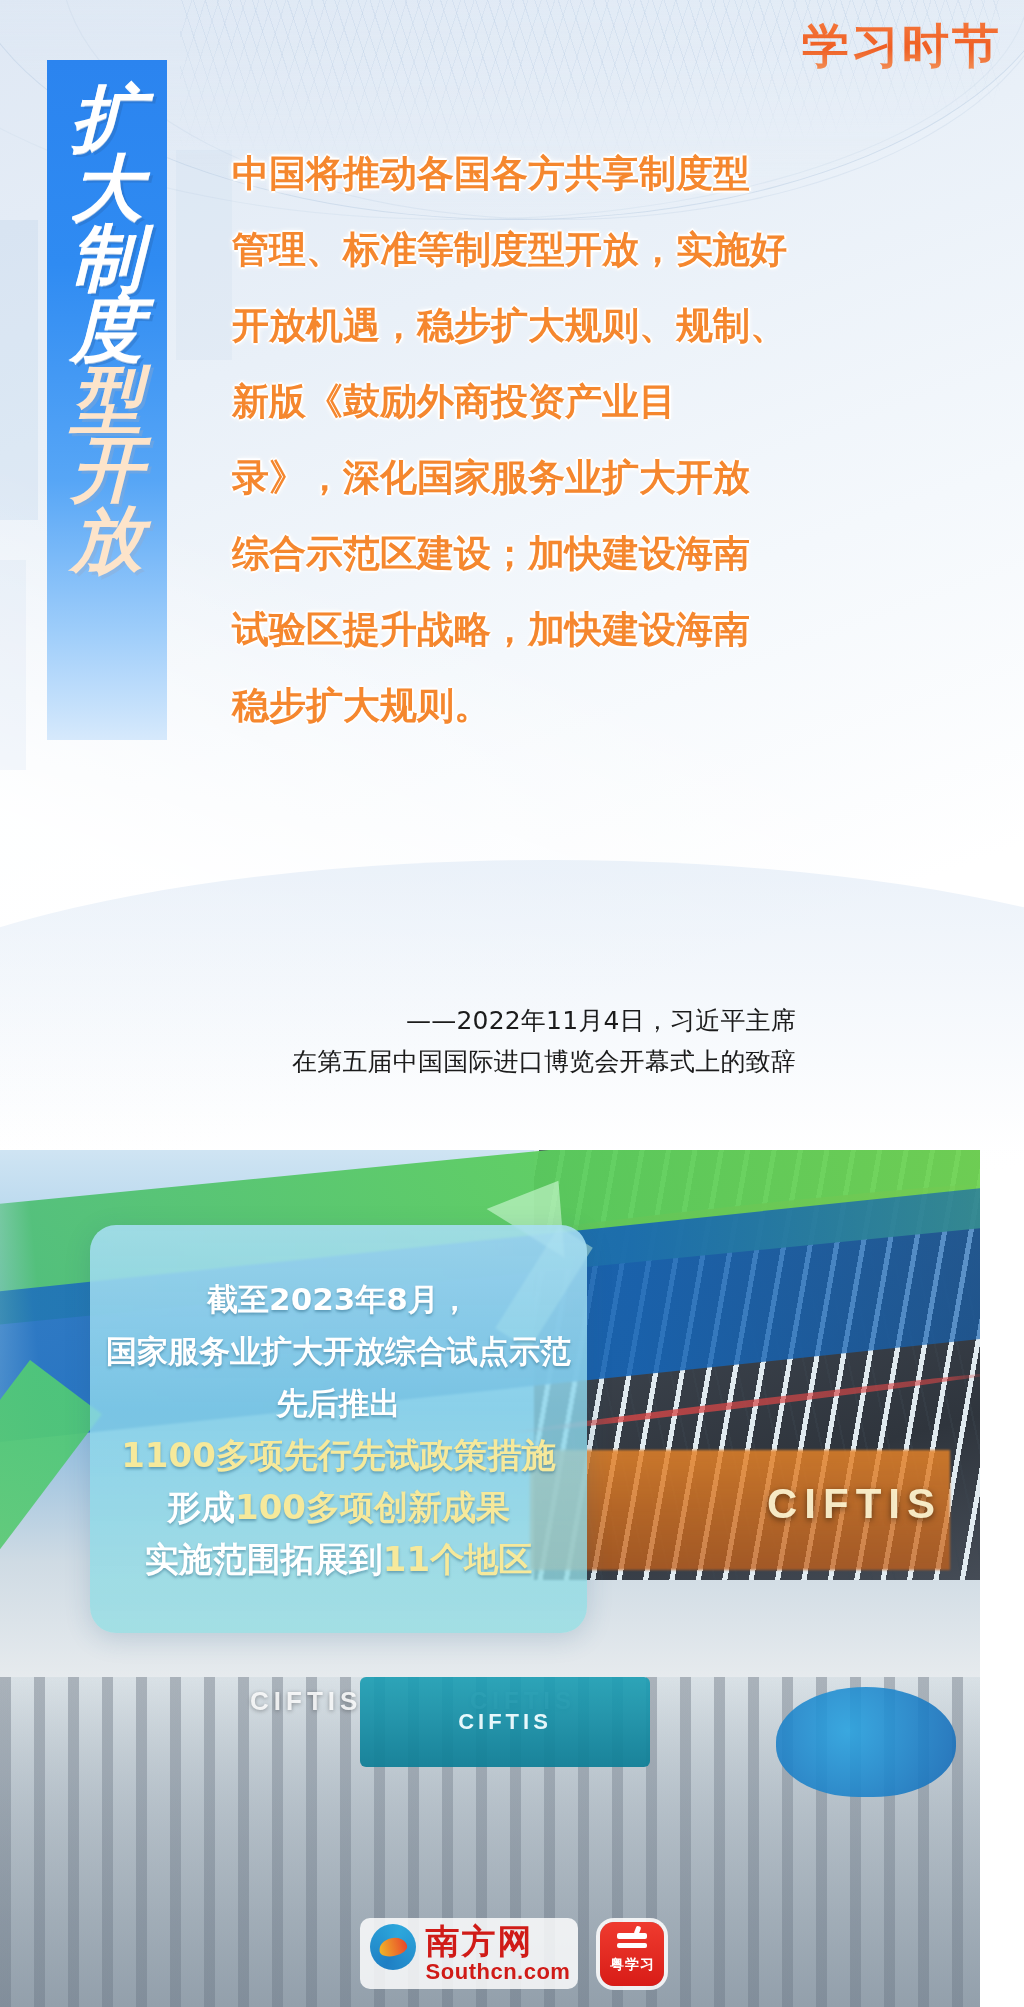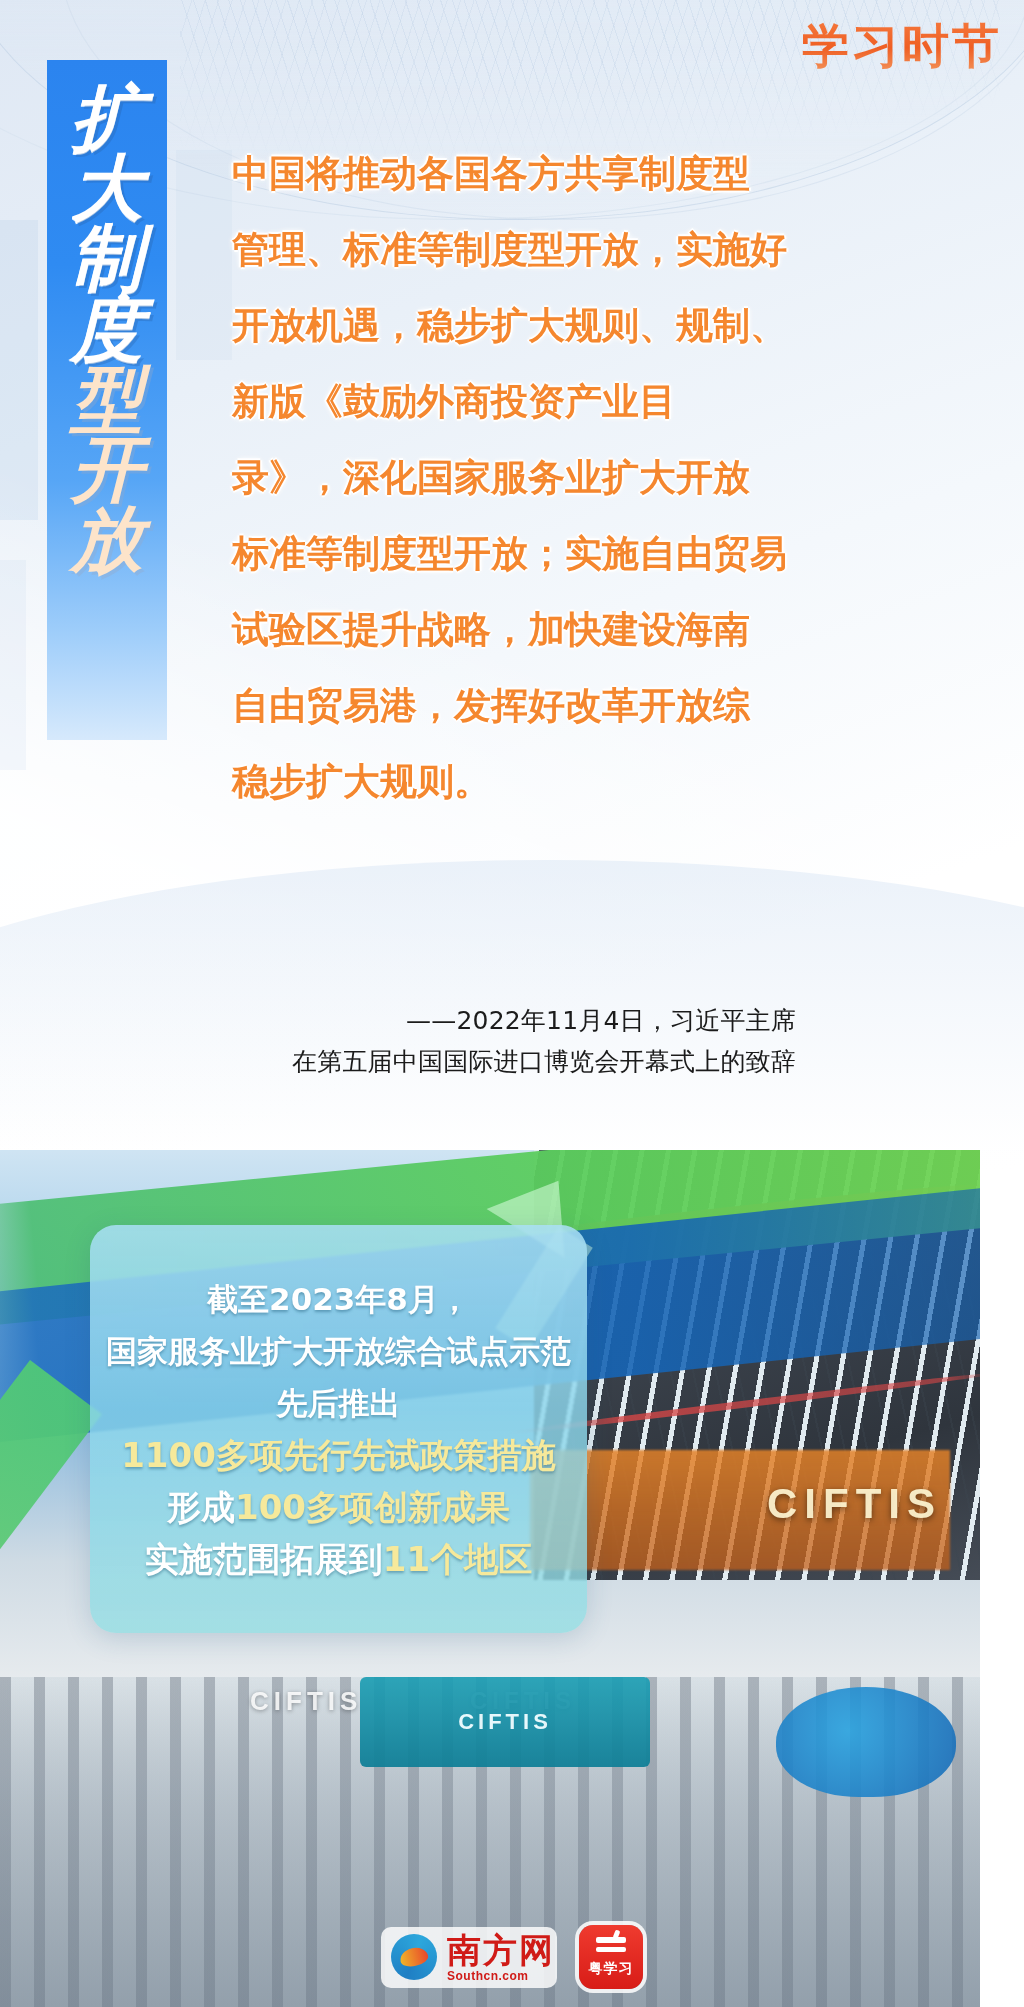--- a/index.html
+++ b/index.html
@@ -222,38 +222,38 @@
   }
   .cl.big{ font-size:34px; }
   .hl{ color:#f6e99b; }
 
   
   .footer{
     position:absolute; left:0; bottom:18px; width:1024px;
     display:flex; align-items:center; justify-content:center; gap:22px;
   }
   .logo-south{
-    display:flex; align-items:center; gap:10px;
-    background:rgba(255,255,255,.82); padding:6px 2px 6px 10px; border-radius:10px;
+    display:flex; align-items:flex-start; gap:10px;
+    background:rgba(255,255,255,.82); padding:6px 8px 6px 10px; border-radius:10px;
   }
   .globe{
     width:46px;height:46px;border-radius:50%;
     background:conic-gradient(from 200deg,#1f7fc4,#2ca7dc,#1f7fc4);
     position:relative; flex:0 0 auto;
   }
   .globe:after{
     content:""; position:absolute; left:9px; top:14px; width:28px; height:18px;
     border-radius:50% 50% 50% 50%/60% 60% 40% 40%;
     background:linear-gradient(90deg,#f0b429,#e8472b);
     transform:rotate(-12deg);
   }
   .south-cn{ line-height:1; }
   .south-cn .cn{ font-size:34px; font-weight:700; color:#d01b17; letter-spacing:2px;
                  font-family:"DejaVu Serif","Liberation Serif",serif; }
-  .south-cn .en{ font-size:12px; font-weight:700; color:#d01b17; letter-spacing:.5px; margin-top:3px; }
+  .south-cn .en{ font-size:22px; font-weight:700; color:#d01b17; letter-spacing:.5px; margin-top:3px; }
   .logo-yue{
     width:64px;height:64px;border-radius:14px;
     background:linear-gradient(180deg,#ef3b2f,#d81c17);
     display:flex; flex-direction:column; align-items:center; justify-content:center; gap:3px;
     box-shadow:0 0 0 4px rgba(255,255,255,.85);
   }
   .yue-mark{ width:30px;height:20px;position:relative; }
   .yue-mark i{ position:absolute; left:0; background:#fff; border-radius:2px; display:block; }
   .yue-mark i:nth-child(1){ top:0; width:30px; height:6px; }
   .yue-mark i:nth-child(2){ top:10px; width:30px; height:5px; }
@@ -288,23 +288,22 @@
     <span class="vch cream">开</span>
     <span class="vch cream">放</span>
   </div>
 
   <div class="quote">
     <div class="qline">中国将推动各国各方共享制度型</div>
     <div class="qline">管理、标准等制度型开放，实施好</div>
     <div class="qline">开放机遇，稳步扩大规则、规制、</div>
     <div class="qline">新版《鼓励外商投资产业目</div>
     <div class="qline">录》，深化国家服务业扩大开放</div>
-    <div class="qline">标准等制度型开放；实施自由贸易</div>
+    <div class="qline">综合示范区建设；加快建设海南</div>
     <div class="qline">试验区提升战略，加快建设海南</div>
-    <div class="qline">自由贸易港，发挥好改革开放综</div>
     <div class="qline">稳步扩大规则。</div>
   </div>
 
   <div class="attrib">
     <div>——2022年11月4日，习近平主席</div>
     <div>在第五届中国国际进口博览会开幕式上的致辞</div>
   </div>
 
   <div class="photo">
     <div class="hall"></div>

